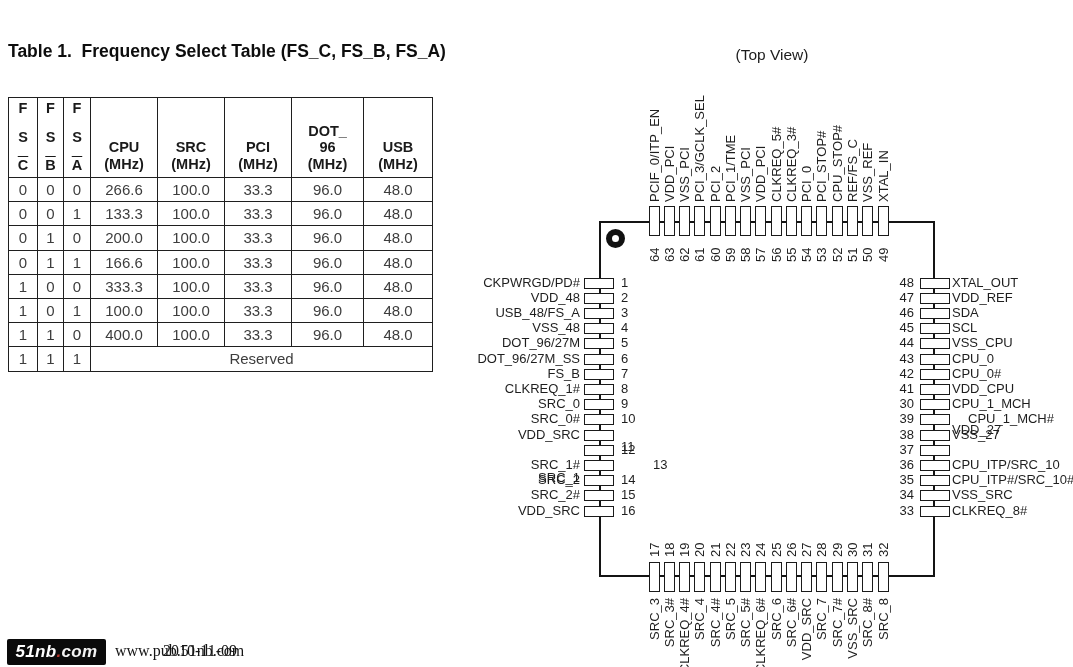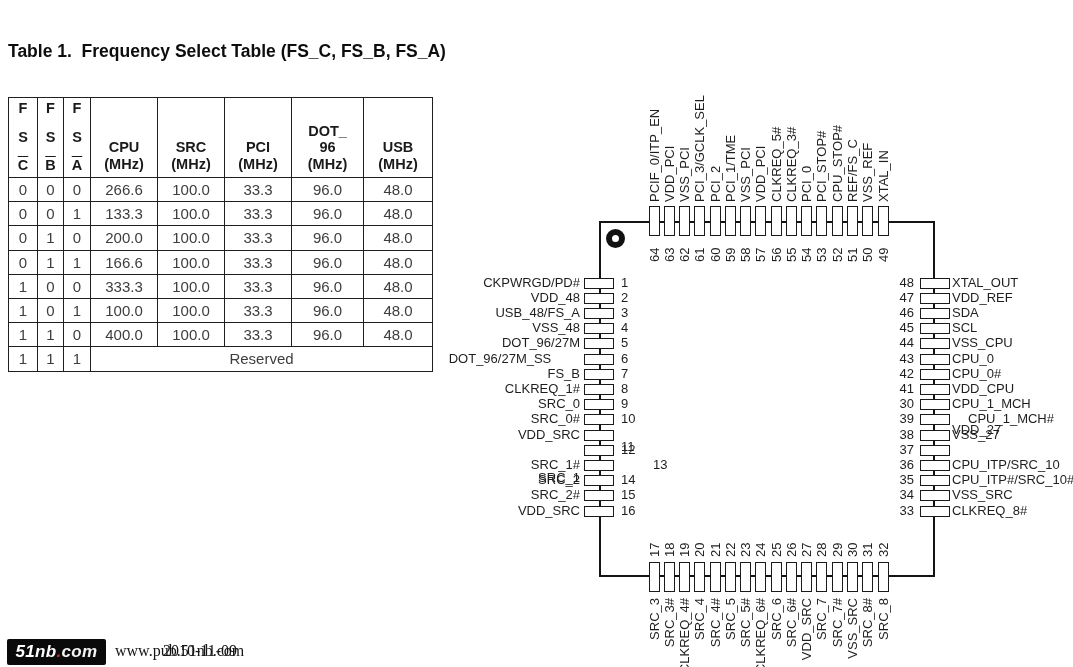--- a/index.html
+++ b/index.html
@@ -210,20 +210,21 @@
         <tr>
           <td>1</td>
           <td>1</td>
           <td>1</td>
           <td colspan="5">Reserved</td>
         </tr>
       </tbody>
     </table>
 
 
+  <div class="pc-sub">(Top View)</div>
 
   <div class="chip"></div>
   <div class="dot"></div>
   <div id="pin-layer">
       <div class="pin-rect h" style="position: absolute; left: 584px; top: 277.5px;"></div>
       <div class="pin-num" style="position: absolute; left: 621px; top: 275.5px;">1</div>
       <div class="pin-label lbl-left" style="position: absolute; left: 420px; top: 275.5px;">CKPWRGD/PD#</div>
       <div class="pin-rect h" style="position: absolute; left: 584px; top: 292.7px;"></div>
       <div class="pin-num" style="position: absolute; left: 621px; top: 290.7px;">2</div>
       <div class="pin-label lbl-left" style="position: absolute; left: 420px; top: 290.7px;">VDD_48</div>
@@ -231,21 +232,21 @@
       <div class="pin-num" style="position: absolute; left: 621px; top: 305.9px;">3</div>
       <div class="pin-label lbl-left" style="position: absolute; left: 420px; top: 305.9px;">USB_48/FS_A</div>
       <div class="pin-rect h" style="position: absolute; left: 584px; top: 323.1px;"></div>
       <div class="pin-num" style="position: absolute; left: 621px; top: 321.1px;">4</div>
       <div class="pin-label lbl-left" style="position: absolute; left: 420px; top: 321.1px;">VSS_48</div>
       <div class="pin-rect h" style="position: absolute; left: 584px; top: 338.3px;"></div>
       <div class="pin-num" style="position: absolute; left: 621px; top: 336.3px;">5</div>
       <div class="pin-label lbl-left" style="position: absolute; left: 420px; top: 336.3px;">DOT_96/27M</div>
       <div class="pin-rect h" style="position: absolute; left: 584px; top: 353.5px;"></div>
       <div class="pin-num" style="position: absolute; left: 621px; top: 351.5px;">6</div>
-      <div class="pin-label lbl-left" style="position: absolute; left: 420px; top: 351.5px; text-align: center;">DOT_96/27M_SS</div>
+      <div class="pin-label lbl-left" style="position: absolute; left: 420px; top: 351.5px;">DOT_96/27M_SS</div>
       <div class="pin-rect h" style="position: absolute; left: 584px; top: 368.7px;"></div>
       <div class="pin-num" style="position: absolute; left: 621px; top: 366.7px;">7</div>
       <div class="pin-label lbl-left" style="position: absolute; left: 420px; top: 366.7px;">FS_B</div>
       <div class="pin-rect h" style="position: absolute; left: 584px; top: 383.9px;"></div>
       <div class="pin-num" style="position: absolute; left: 621px; top: 381.9px;">8</div>
       <div class="pin-label lbl-left" style="position: absolute; left: 420px; top: 381.9px;">CLKREQ_1#</div>
       <div class="pin-rect h" style="position: absolute; left: 584px; top: 399.1px;"></div>
       <div class="pin-num" style="position: absolute; left: 621px; top: 397.1px;">9</div>
       <div class="pin-label lbl-left" style="position: absolute; left: 420px; top: 397.1px;">SRC_0</div>
       <div class="pin-rect h" style="position: absolute; left: 584px; top: 414.3px;"></div>

